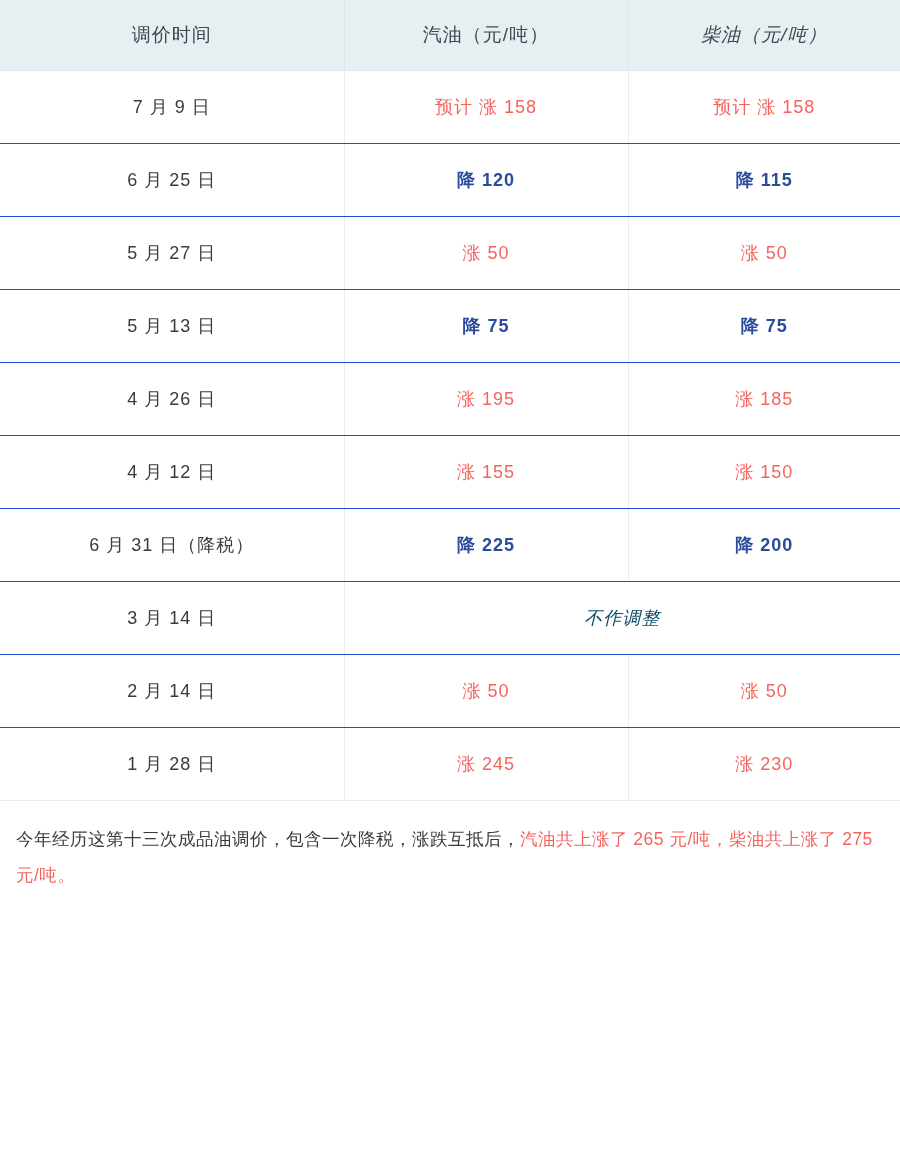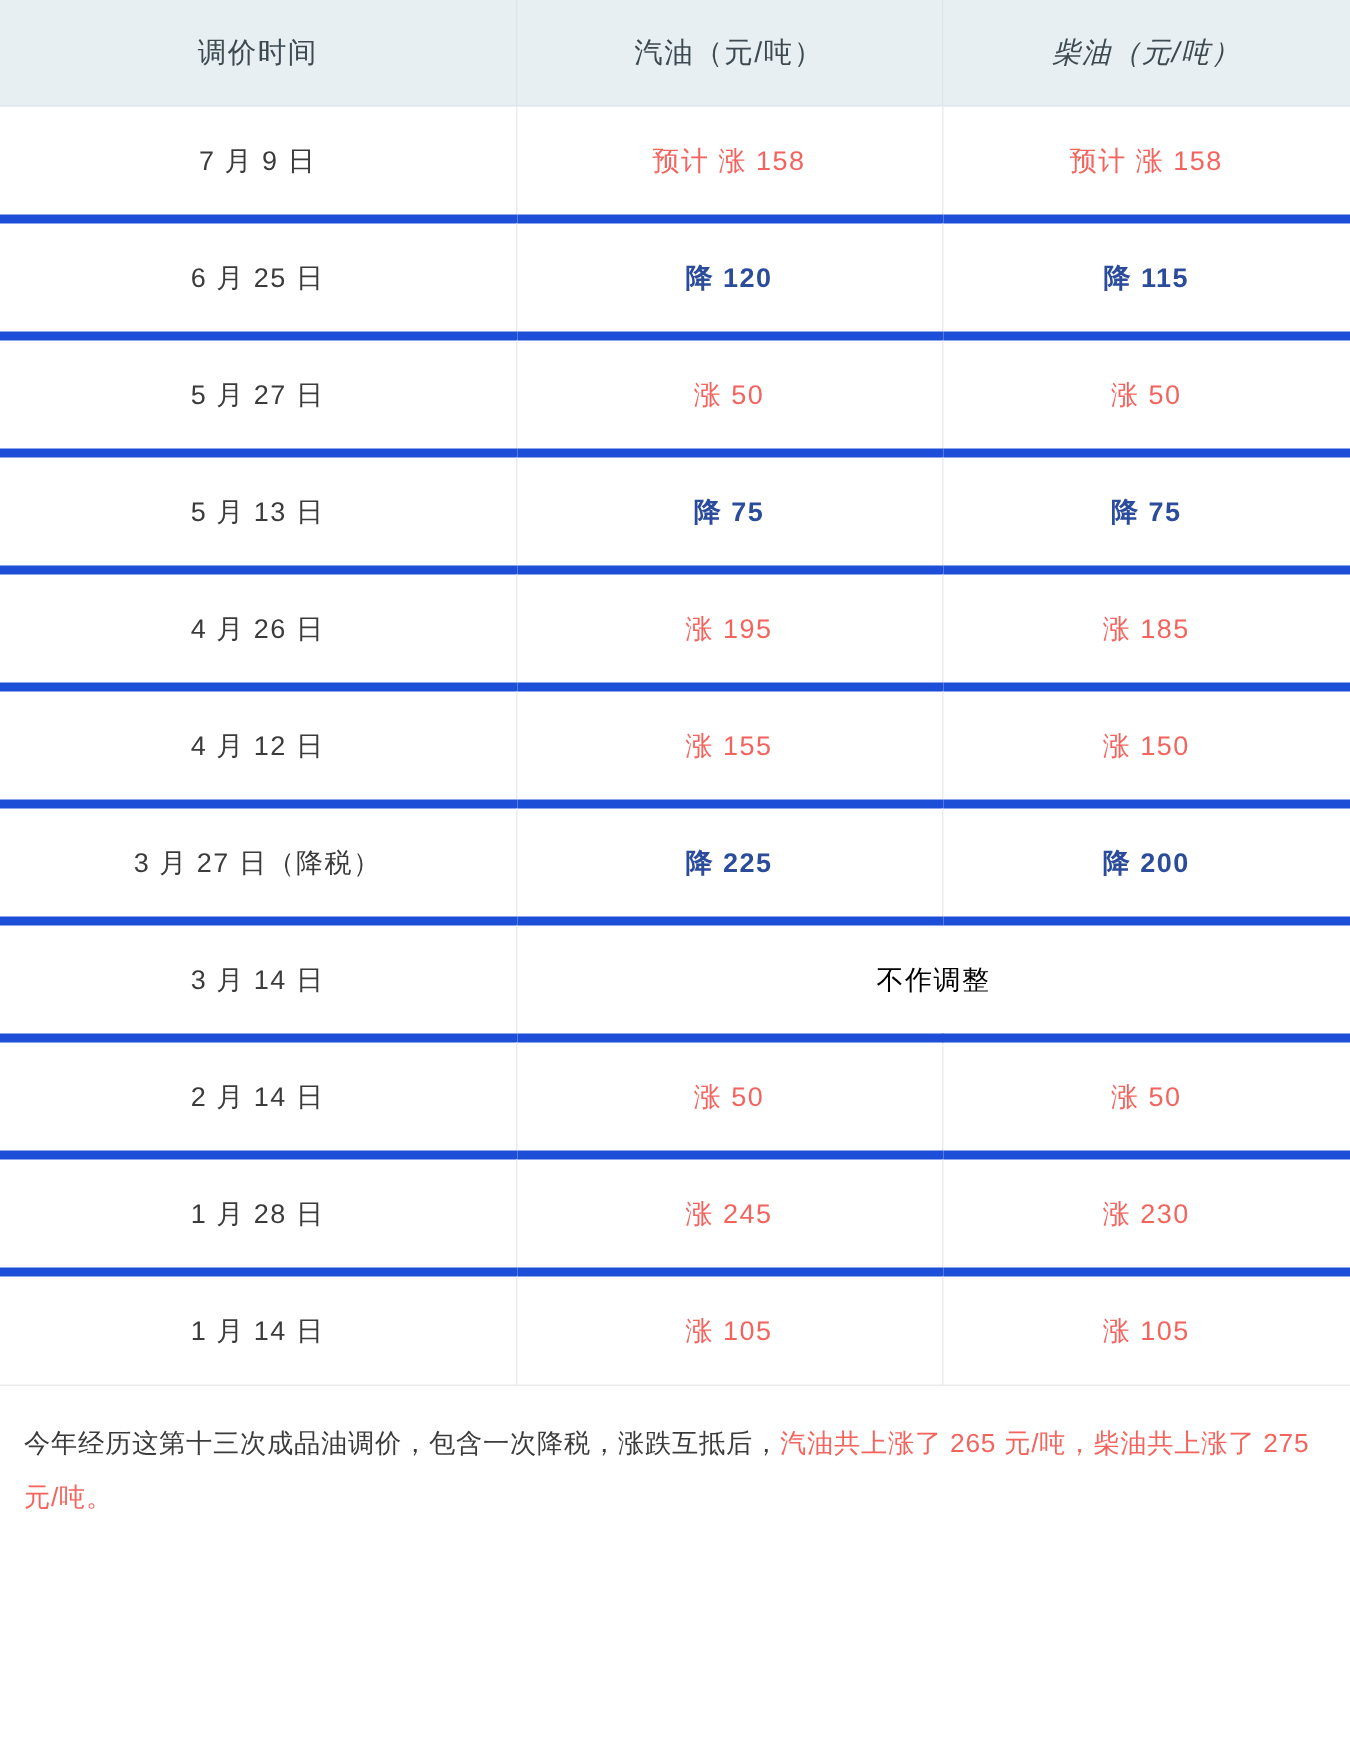--- a/index.html
+++ b/index.html
@@ -43,34 +43,34 @@
     letter-spacing: 1px;
   }
   thead th:last-child { border-right: none; font-style: italic; }
 
   tbody td {
     height: 70px;
     text-align: center;
     vertical-align: middle;
     font-size: 18px;
     border-right: 1px solid #ececec;
-    border-bottom: 6px solid #1d4ed8;
+    border-bottom: 1px solid #1d4ed8;
     letter-spacing: 1px;
     background: #ffffff;
   }
   tbody td:last-child { border-right: none; }
   tbody tr:last-child td { border-bottom: 1px solid #ececec; }
 
   td.date-cell {
     color: #3b3b3b;
     font-size: 18px;
   }
   td.val-up   { color: #f4645f; }
   td.val-down { color: #2b4b9b; font-weight: 600; }
-  td.val-none { color: #000000; }
+  td.val-none { color: #0c4a6e; font-style: italic; }
   td.val-forecast { color: #f4645f; margin-left: 28px; }
 
   .footer-note {
     box-sizing: border-box;
     width: 900px;
     padding: 20px 16px 0 16px;
     font-size: 17.5px;
     line-height: 36px;
     color: #3b3b3b;
     letter-spacing: 0.5px;
@@ -120,43 +120,38 @@
           <td class="date-cell">4 月 26 日</td>
           <td class="val-up">涨 195</td>
           <td class="val-up">涨 185</td>
         </tr>
         <tr>
           <td class="date-cell">4 月 12 日</td>
           <td class="val-up">涨 155</td>
           <td class="val-up">涨 150</td>
         </tr>
         <tr>
-          <td class="date-cell">3 月 27 日（降税）</td>
+          <td class="date-cell">6 月 31 日（降税）</td>
           <td class="val-down">降 225</td>
           <td class="val-down">降 200</td>
         </tr>
         <tr>
           <td class="date-cell">3 月 14 日</td>
           <td colspan="2" class="val-none">不作调整</td>
         </tr>
         <tr>
           <td class="date-cell">2 月 14 日</td>
           <td class="val-up">涨 50</td>
           <td class="val-up">涨 50</td>
         </tr>
         <tr>
           <td class="date-cell">1 月 28 日</td>
           <td class="val-up">涨 245</td>
           <td class="val-up">涨 230</td>
         </tr>
-        <tr>
-          <td class="date-cell">1 月 14 日</td>
-          <td class="val-up">涨 105</td>
-          <td class="val-up">涨 105</td>
-        </tr>
       </tbody>
   </table>
 
   <div class="footer-note">
     <span>今年经历这第十三次成品油调价，包含一次降税，涨跌互抵后，</span><span class="hl">汽油共上涨了 265 元/吨，柴油共上涨了 275 元/吨。</span>
   </div>
 
 </div>
 
 </body></html>

